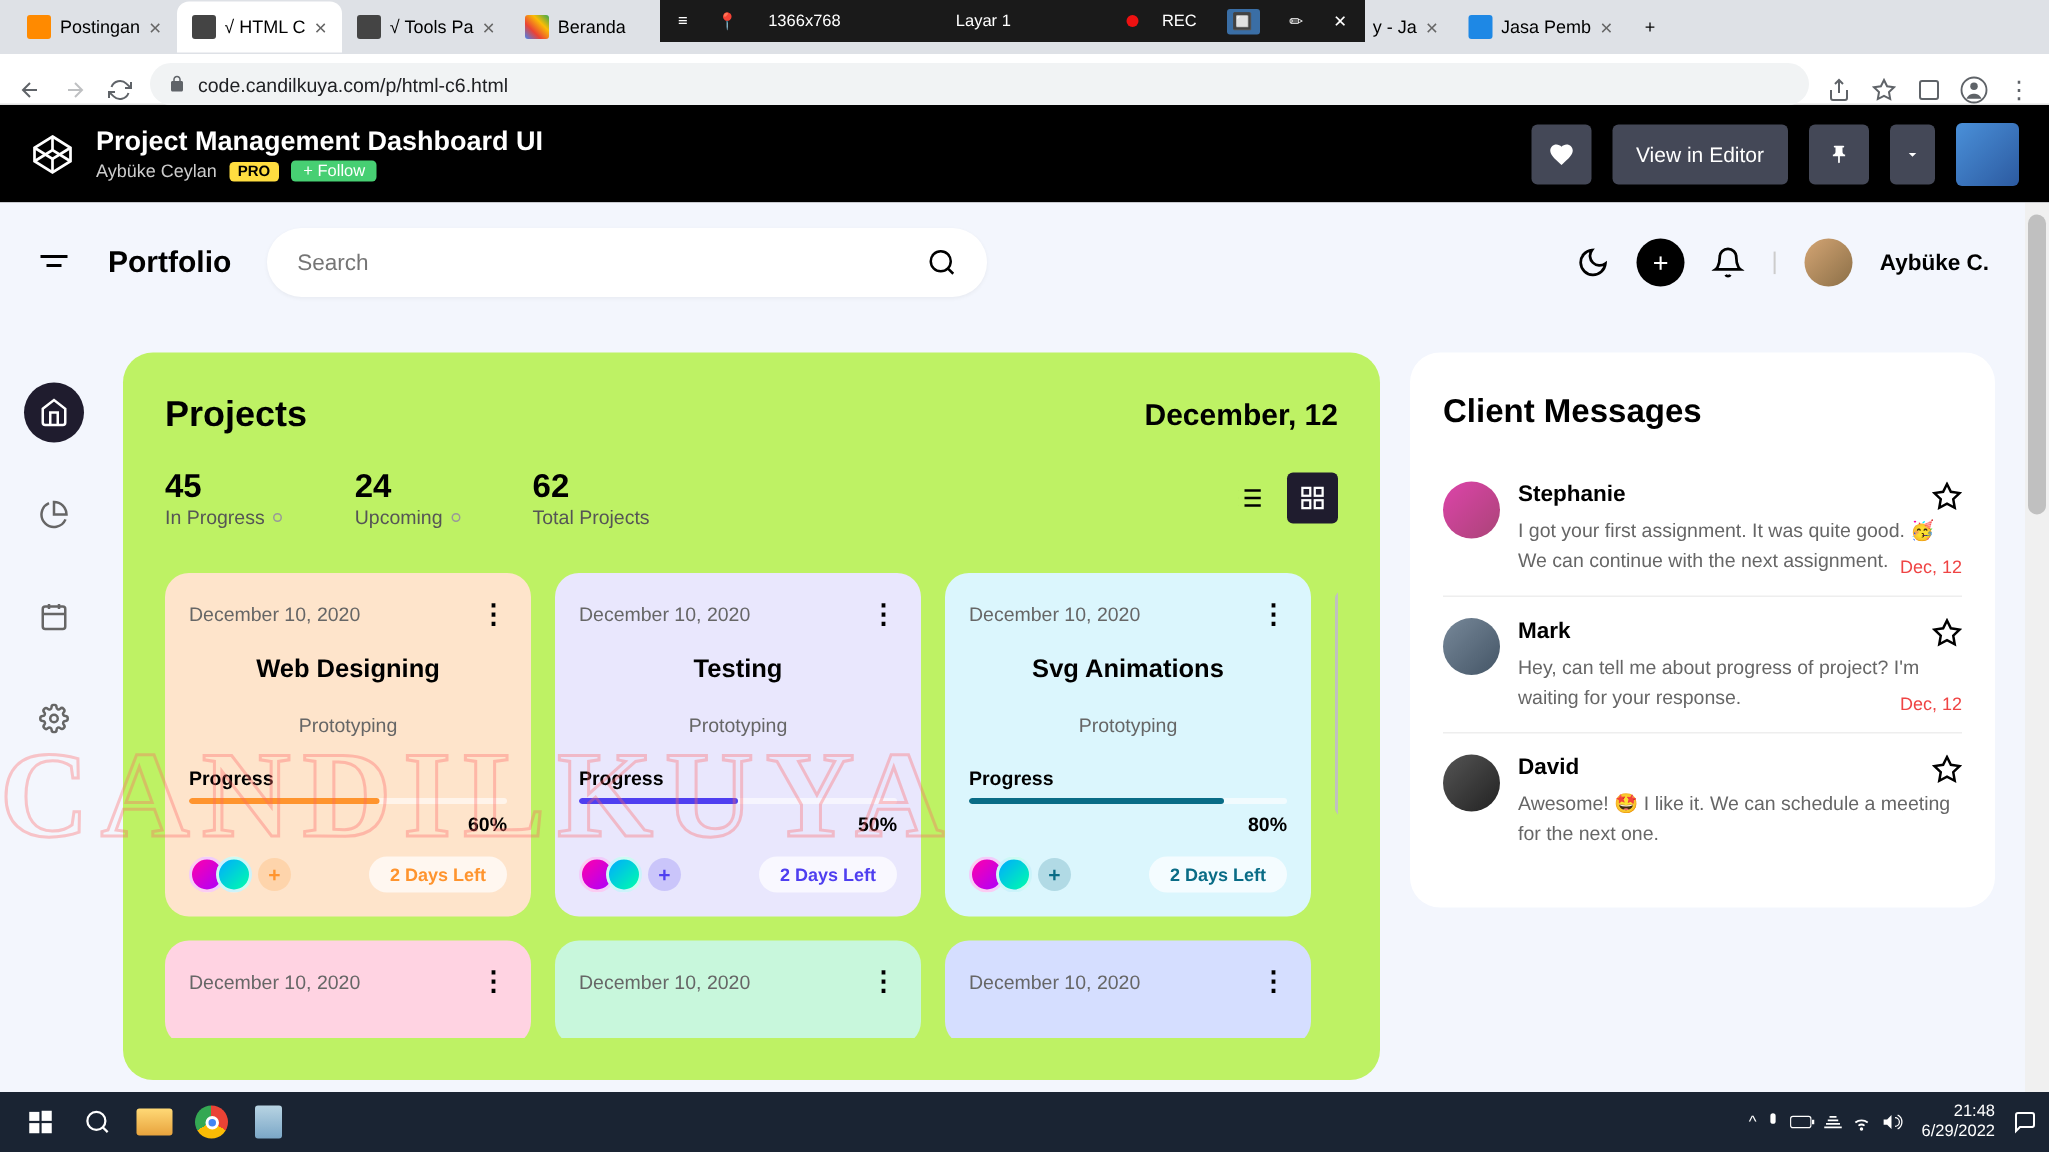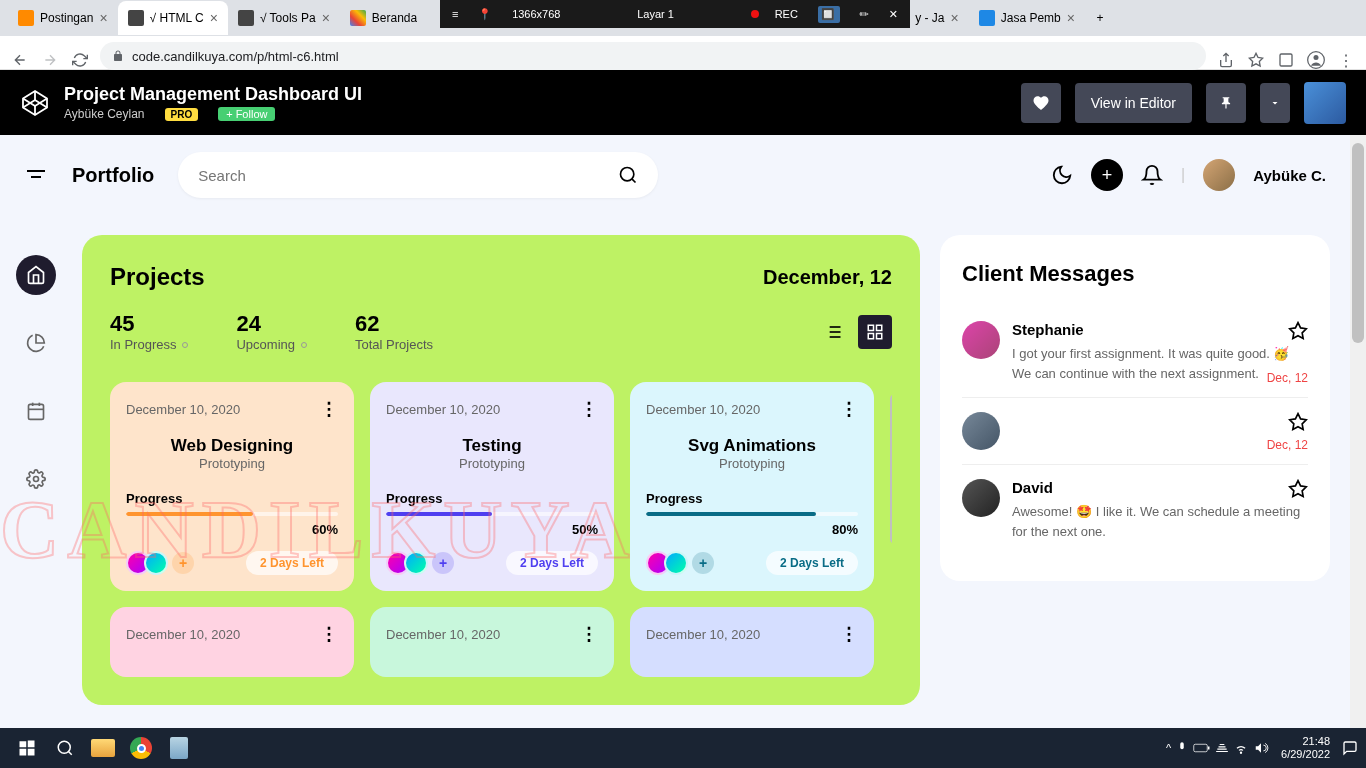--- a/index.html
+++ b/index.html
@@ -20,21 +20,21 @@
 
 
 .rec-overlay { position: absolute; top: 0; left: 440px; width: 470px; height: 28px; background: #1a1a1a; display: flex; align-items: center; gap: 20px; padding: 0 12px; font-size: 11px; color: #fff; z-index: 100; }
 .rec-dot { width: 8px; height: 8px; background: #e11; border-radius: 50%; }
 
 
 .codepen-header { height: 65px; background: #000; display: flex; align-items: center; padding: 0 20px; gap: 14px; color: #fff; }
 .cp-logo { width: 30px; height: 30px; }
 .cp-title-block { flex: 1; }
 .cp-title { font-size: 18px; font-weight: 600; }
-.cp-meta { display: flex; align-items: center; gap: 20px; font-size: 12px; margin-top: 2px; }
+.cp-meta { display: flex; align-items: center; gap: 8px; font-size: 12px; margin-top: 2px; }
 .cp-author { color: #ccc; }
 .cp-pro { background: #ffdd40; color: #000; padding: 1px 6px; border-radius: 3px; font-weight: 700; font-size: 10px; }
 .cp-follow { background: #47cf73; color: #fff; padding: 1px 8px; border-radius: 3px; font-size: 11px; }
 .cp-btn { height: 40px; padding: 0 16px; background: #444857; border-radius: 4px; display: flex; align-items: center; justify-content: center; font-size: 14px; }
 .cp-btn.icon-only { width: 40px; padding: 0; }
 .cp-avatar-user { width: 42px; height: 42px; border-radius: 4px; background: linear-gradient(135deg, #4a90d9, #2c5aa0); }
 
 
 .app { position: absolute; top: 135px; left: 0; right: 0; bottom: 40px; background: #f3f6fd; display: flex; overflow: hidden; }
 .app-scroll { position: absolute; right: 0; top: 0; width: 16px; height: 100%; background: #f0f0f0; }
@@ -73,21 +73,21 @@
 .proj-card { width: 244px; border-radius: 16px; padding: 16px; position: relative; }
 .proj-card.orange { background: #fee4cb; }
 .proj-card.purple { background: #e9e7fd; }
 .proj-card.cyan { background: #dbf6fd; }
 .proj-card.pink { background: #ffd3e2; }
 .proj-card.green { background: #c8f7dc; }
 .proj-card.blue { background: #d5deff; }
 .card-top { display: flex; justify-content: space-between; align-items: center; margin-bottom: 16px; }
 .card-date { font-size: 13px; color: #666; }
 .card-more { font-size: 18px; font-weight: 700; }
-.card-title { text-align: center; font-size: 17px; font-weight: 700; margin-bottom: 0; }
+.card-title { text-align: center; font-size: 17px; font-weight: 700; margin-bottom: 20px; }
 .card-sub { text-align: center; font-size: 13px; color: #666; margin-bottom: 20px; }
 .prog-label { font-size: 13px; font-weight: 700; margin-bottom: 6px; }
 .prog-bar { height: 4px; background: rgba(255,255,255,0.6); border-radius: 2px; margin-bottom: 6px; overflow: hidden; }
 .prog-fill { height: 100%; border-radius: 2px; }
 .orange .prog-fill { background: #ff942e; }
 .purple .prog-fill { background: #4f3ff0; }
 .cyan .prog-fill { background: #096c86; }
 .prog-pct { text-align: right; font-size: 13px; font-weight: 700; margin-bottom: 14px; }
 .card-footer { display: flex; justify-content: space-between; align-items: center; }
 .avatars { display: flex; align-items: center; }
@@ -462,20 +462,24 @@
       <div class="msg-name">Stephanie</div>
       <div class="msg-text">I got your first assignment. It was quite good. 🥳 We can continue with the next assignment.</div>
     </div>
     <svg class="msg-star" width="20" height="20" viewBox="0 0 24 24" fill="none" stroke="#000" stroke-width="2">
             <path d="M12 2l3.09 6.26L22 9.27l-5 4.87 1.18 6.88L12 17.77l-6.18 3.25L7 14.14 2 9.27l6.91-1.01L12 2z"></path>
           </svg>
     <div class="msg-date">Dec, 12</div>
   </div>
         <div class="msg-item">
     <div class="msg-av s2"></div>
+    <div class="msg-body">
+      <div class="msg-name">Mark</div>
+      <div class="msg-text">Hey, can tell me about progress of project? I'm waiting for your response.</div>
+    </div>
     <svg class="msg-star" width="20" height="20" viewBox="0 0 24 24" fill="none" stroke="#000" stroke-width="2">
             <path d="M12 2l3.09 6.26L22 9.27l-5 4.87 1.18 6.88L12 17.77l-6.18 3.25L7 14.14 2 9.27l6.91-1.01L12 2z"></path>
           </svg>
     <div class="msg-date">Dec, 12</div>
   </div>
         <div class="msg-item">
     <div class="msg-av s3"></div>
     <div class="msg-body">
       <div class="msg-name">David</div>
       <div class="msg-text">Awesome! 🤩 I like it. We can schedule a meeting for the next one.</div>

